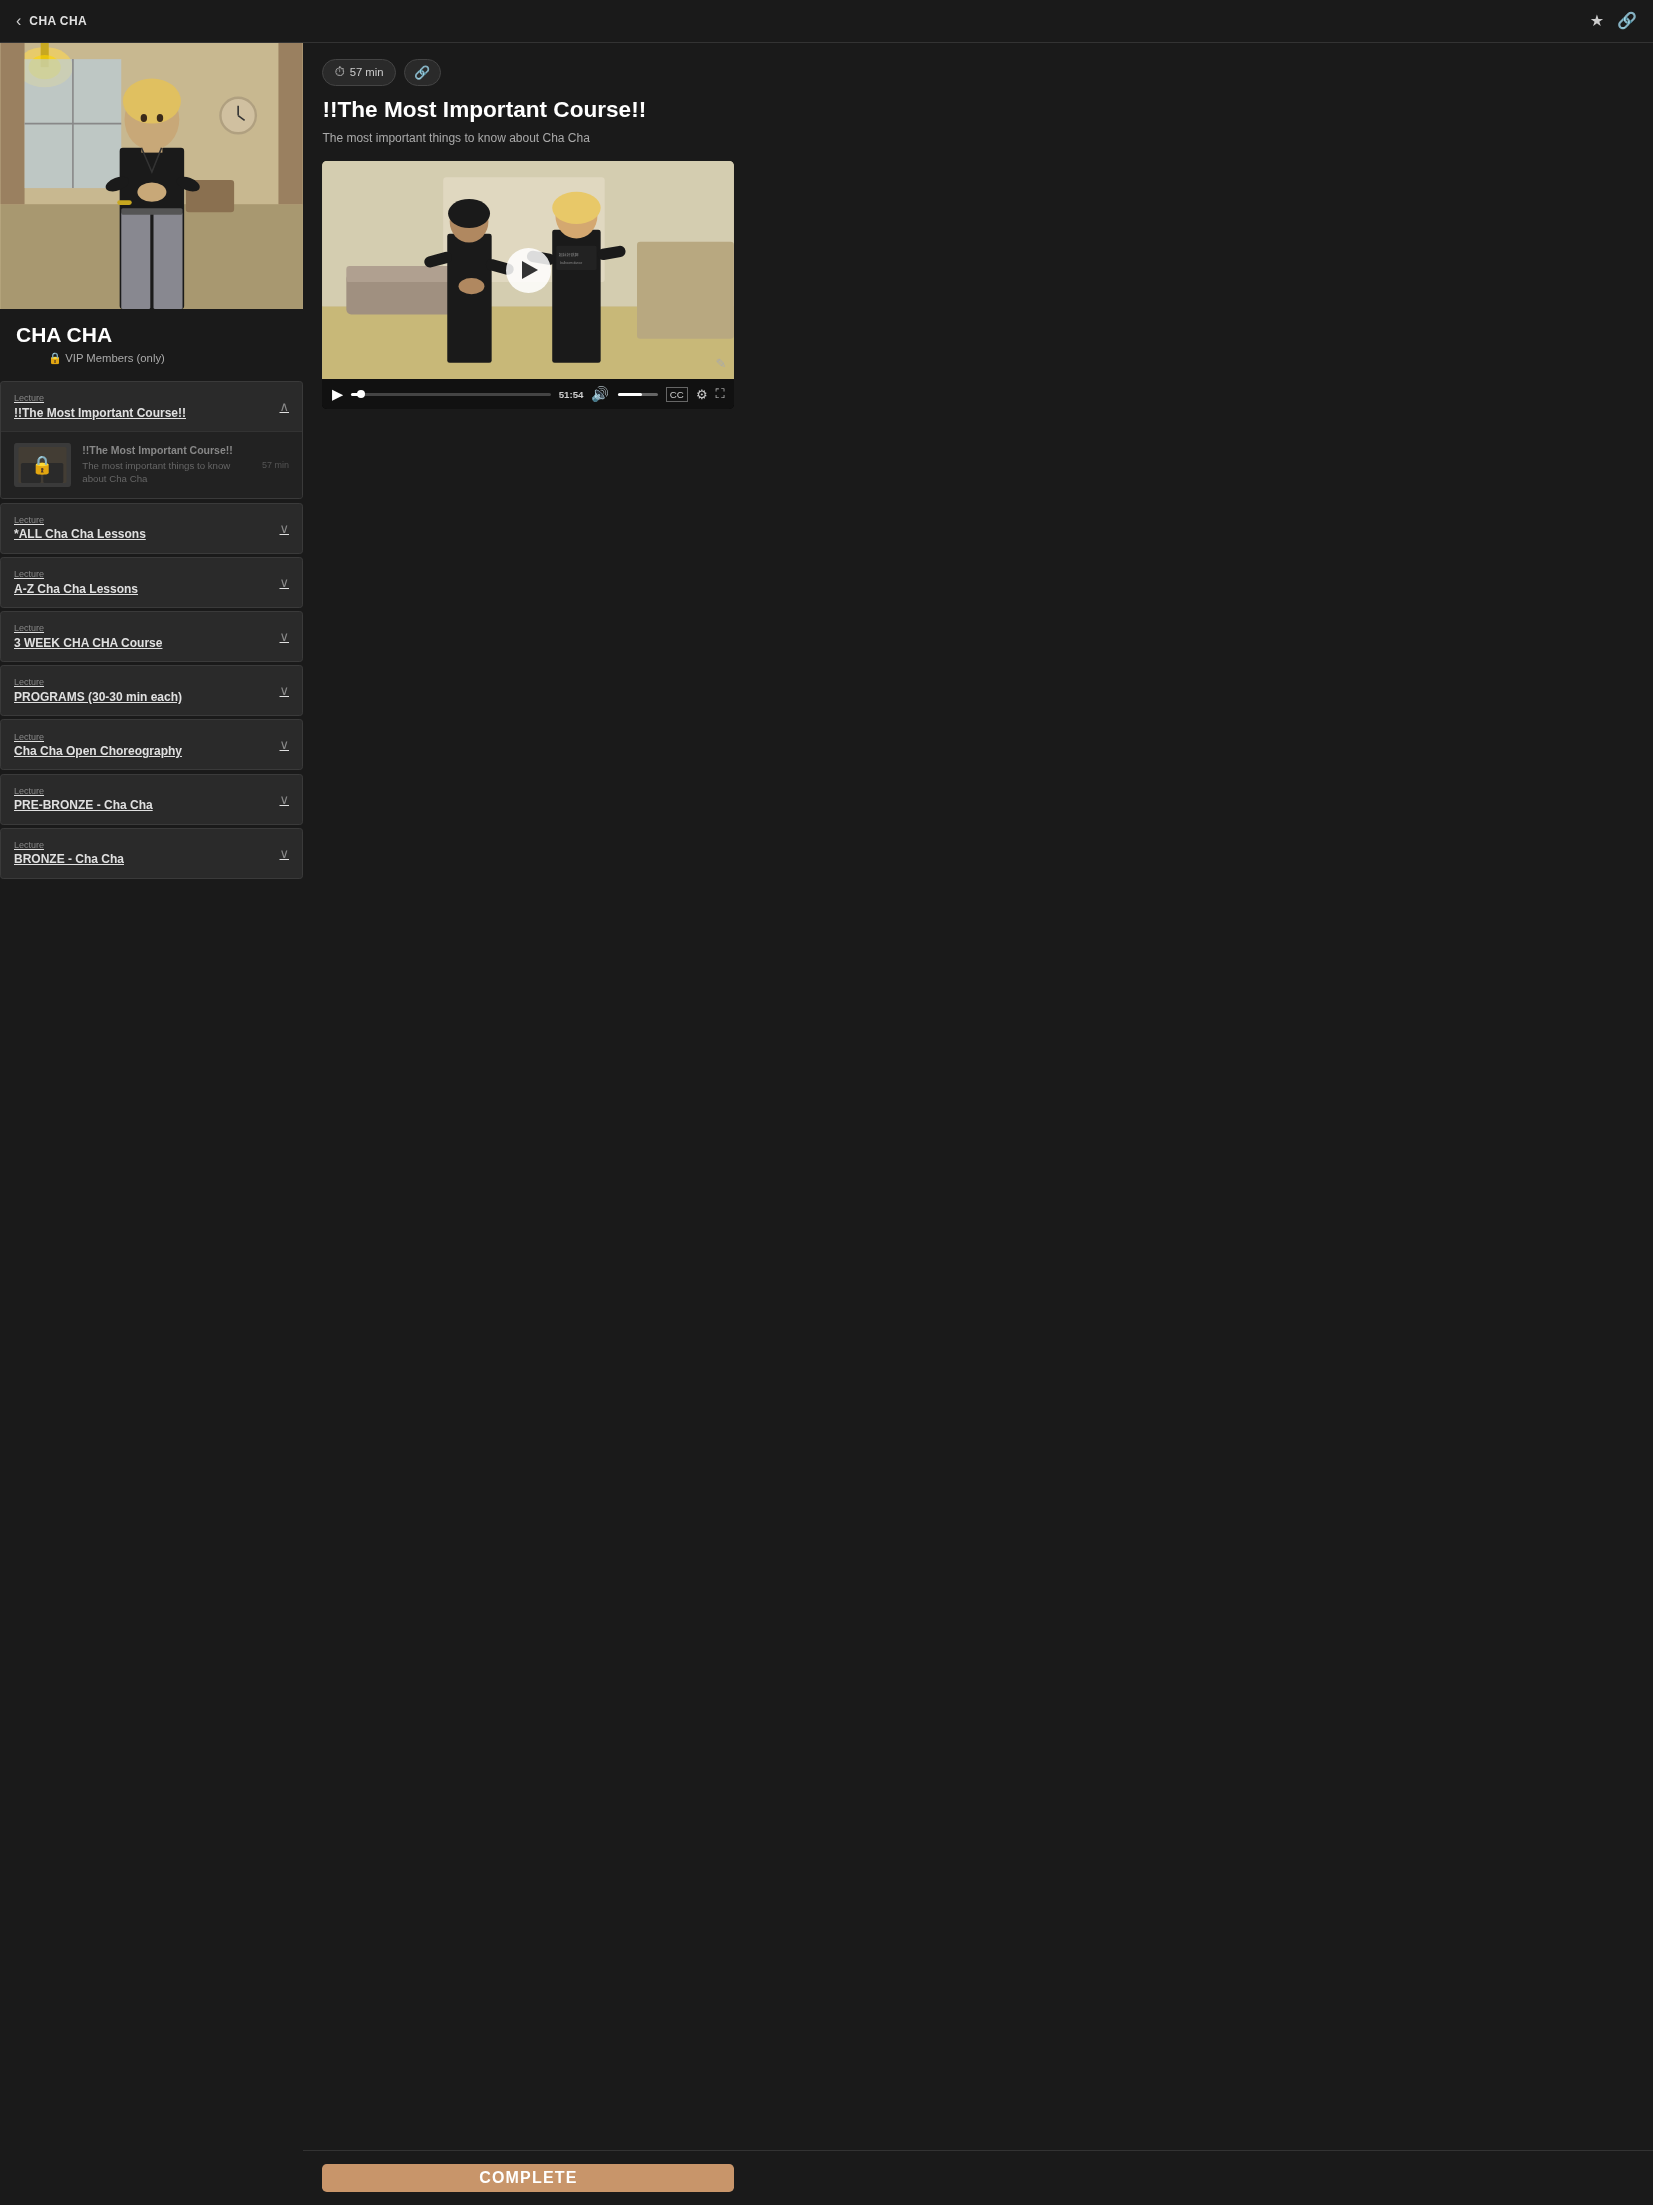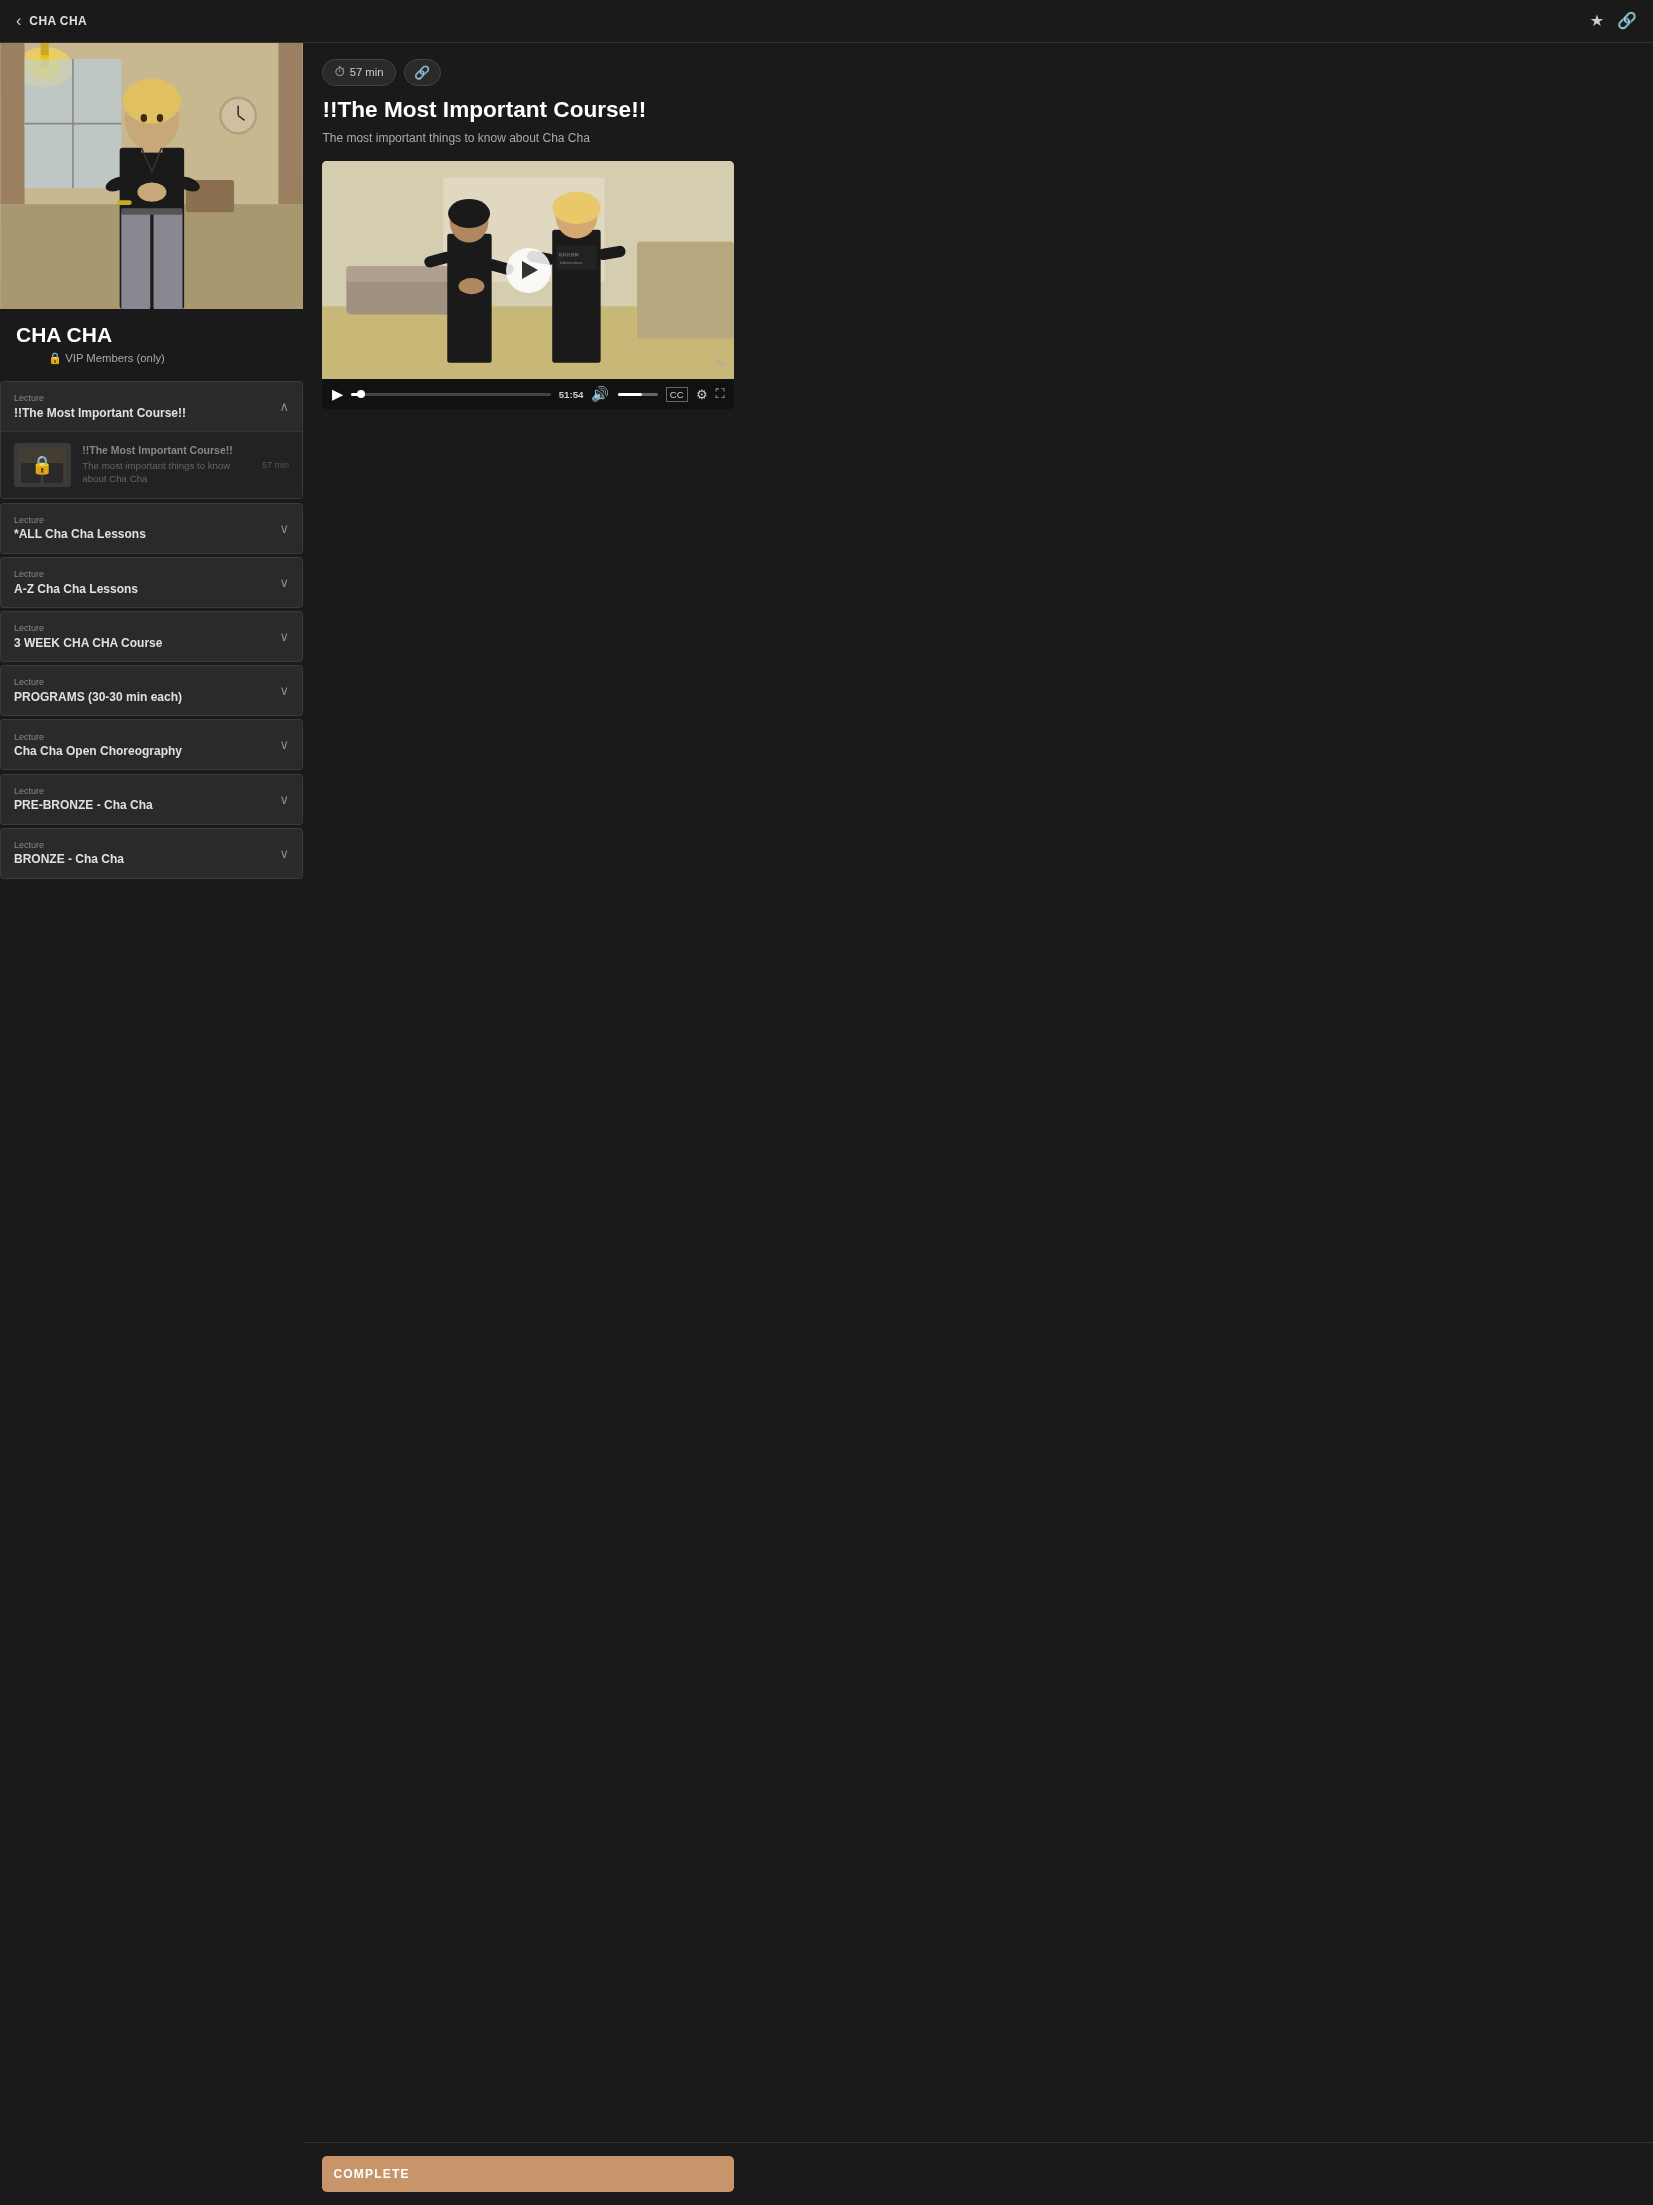--- a/index.html
+++ b/index.html
@@ -92,20 +92,21 @@
       margin-bottom: 3.2px;
       border-radius: 3.2px;
       overflow: hidden;
     }
     .lecture-header {
       display: flex;
       align-items: center;
       justify-content: space-between;
       padding: 11.3px 13px;
       cursor: pointer;
+      text-decoration: underline;
     }
     .lecture-label {
       font-size: 9px;
       color: #888;
       margin-bottom: 2.4px;
     }
     .lecture-name {
       font-size: 12px;
       font-weight: 600;
       color: #e0e0e0;
@@ -338,28 +339,28 @@
       right: 0;
       background: #1a1a1a;
       padding: 13px 19.4px;
       border-top: 0.8px solid #333;
     }
     .complete-btn {
       width: 100%;
       max-width: 412px;
       background: #c8956a;
       color: #fff;
-      font-size: 12px;
+      font-size: 16px;
       font-weight: 700;
       letter-spacing: 1.2px;
       border: none;
       border-radius: 4.8px;
-      padding: 11px;
-      cursor: pointer;
-      text-align: left;
+      padding: 5px;
+      cursor: pointer;
+      text-align: center;
     }
 
     .sidebar-scroll {
       max-height: calc(100vh - 48px);
       overflow-y: auto;
     }
   </style>
 </head>
 <body>
 

